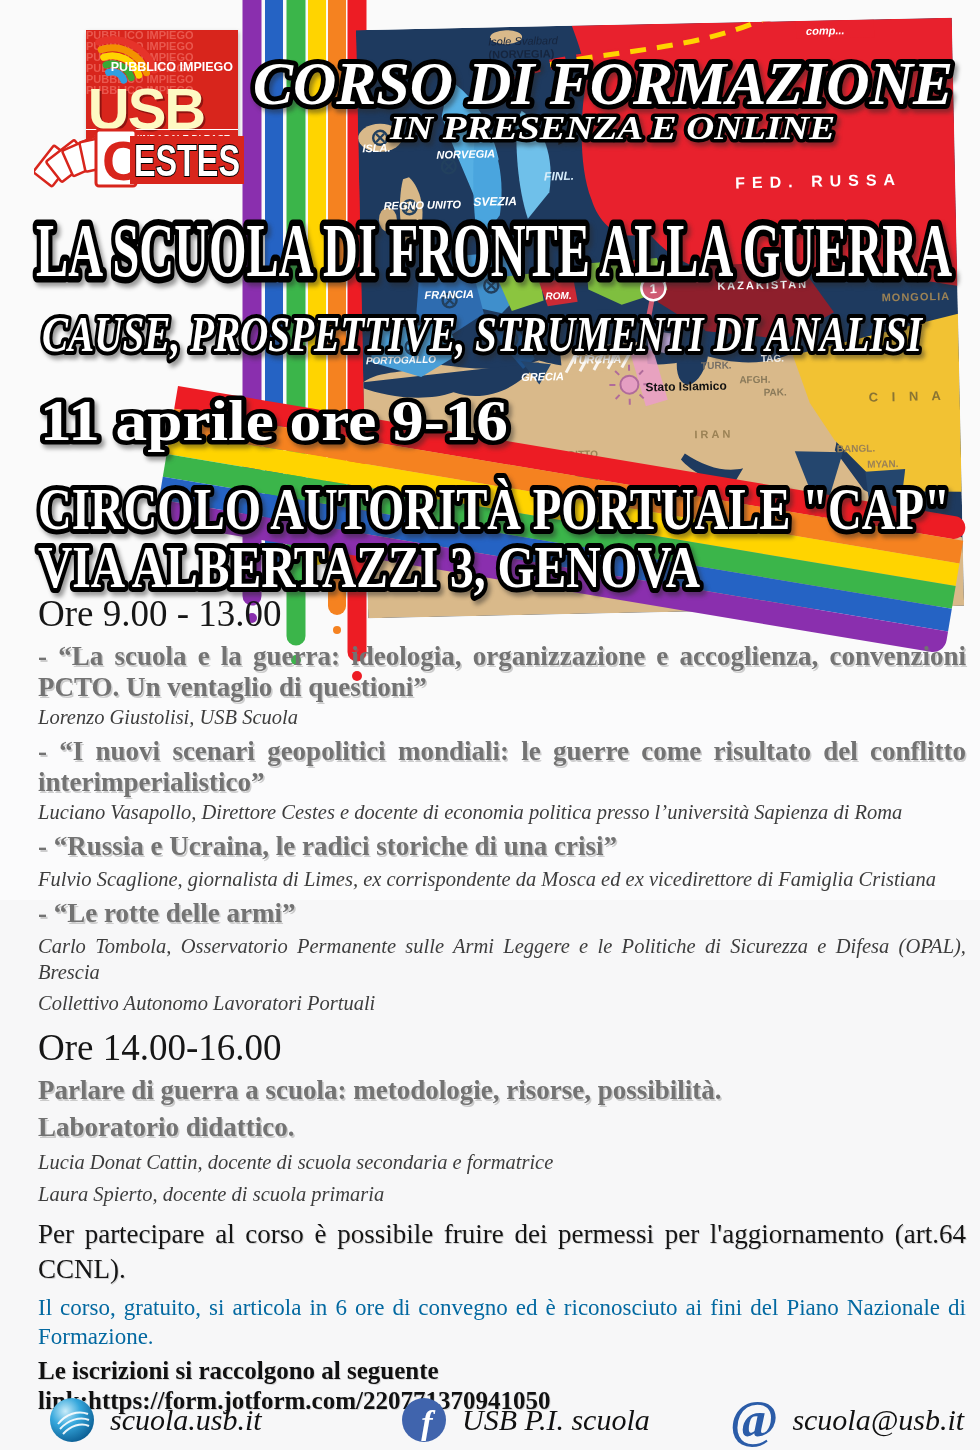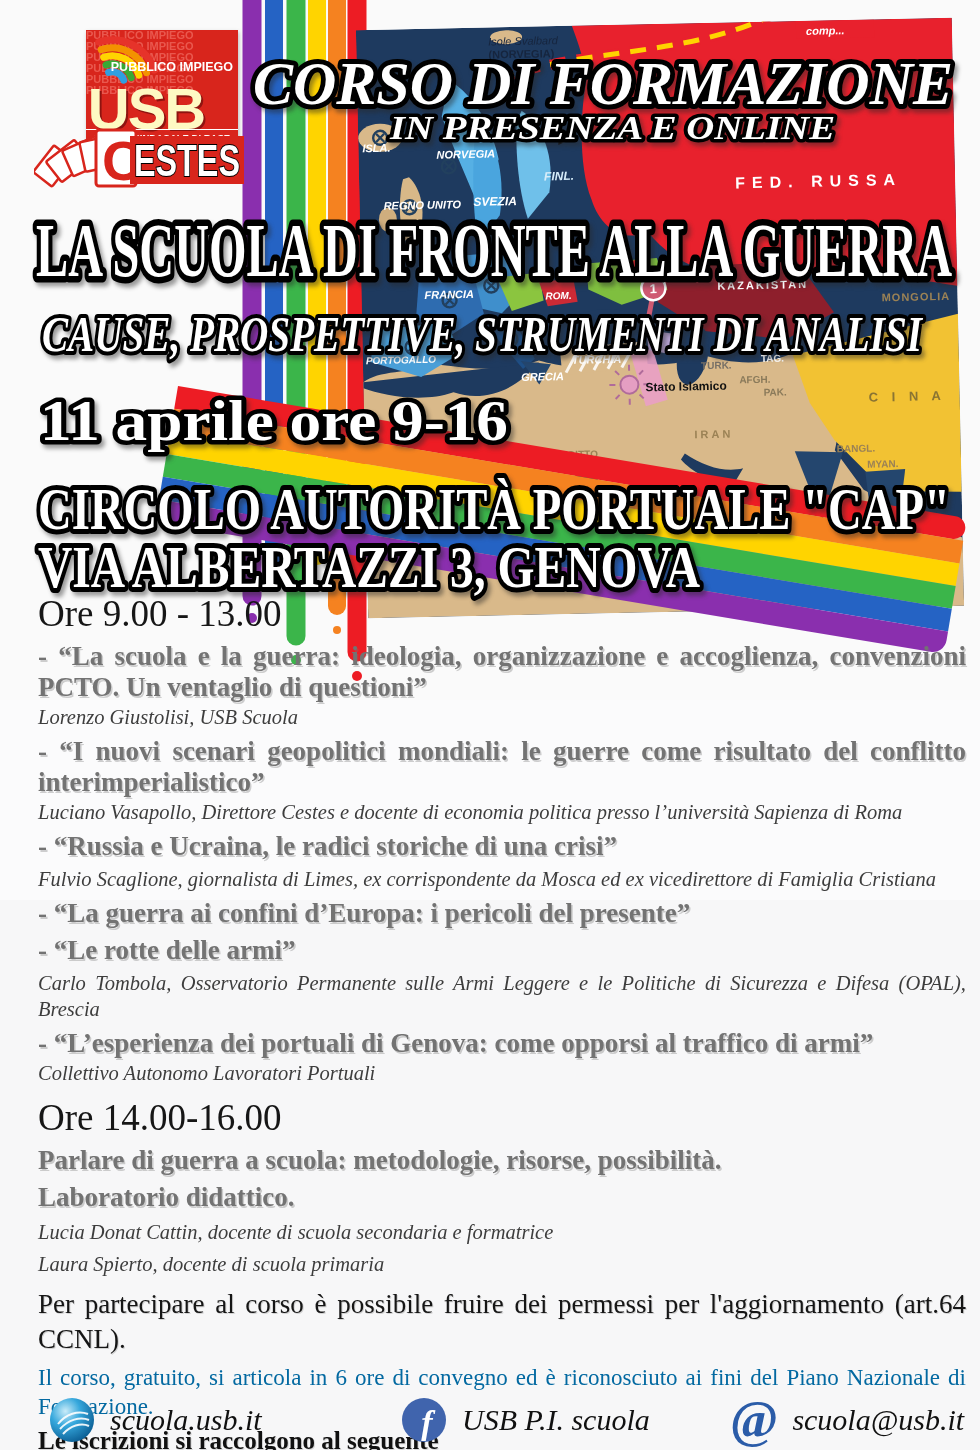--- a/index.html
+++ b/index.html
@@ -253,24 +253,22 @@
 
   <div id="program">
     <div class="time" style="margin-top:0">Ore 9.00 - 13.00</div>
     <div>
         <div class="session-title">- “La scuola e la guerra: ideologia, organizzazione e accoglienza, convenzioni PCTO. Un ventaglio di questioni”</div>
         <div class="speaker">Lorenzo Giustolisi, USB Scuola</div>
         <div class="session-title">- “I nuovi scenari geopolitici mondiali: le guerre come risultato del conflitto interimperialistico”</div>
         <div class="speaker">Luciano Vasapollo, Direttore Cestes e docente di economia politica presso l’università Sapienza di Roma</div>
         <div class="session-title">- “Russia e Ucraina, le radici storiche di una crisi”</div>
         <div class="speaker sp2">Fulvio Scaglione, giornalista di Limes, ex corrispondente da Mosca ed ex vicedirettore di Famiglia Cristiana</div>
-        <div class="session-title">- “La guerra ai confini d’Europa: i pericoli del presente”</div>
         <div class="session-title">- “Le rotte delle armi”</div>
         <div class="speaker sp2">Carlo Tombola, Osservatorio Permanente sulle Armi Leggere e le Politiche di Sicurezza e Difesa (OPAL), Brescia</div>
-        <div class="session-title">- “L’esperienza dei portuali di Genova: come opporsi al traffico di armi”</div>
         <div class="speaker">Collettivo Autonomo Lavoratori Portuali</div>
       </div>
 
     <div class="time">Ore 14.00-16.00</div>
     <div class="session-title">Parlare di guerra a scuola: metodologie, risorse, possibilità.</div>
     <div class="session-title">Laboratorio didattico.</div>
     <div>
         <div class="speaker" style="margin: 6px 0px;">Lucia Donat Cattin, docente di scuola secondaria e formatrice</div>
         <div class="speaker" style="margin: 6px 0px;">Laura Spierto, docente di scuola primaria</div>
       </div>

